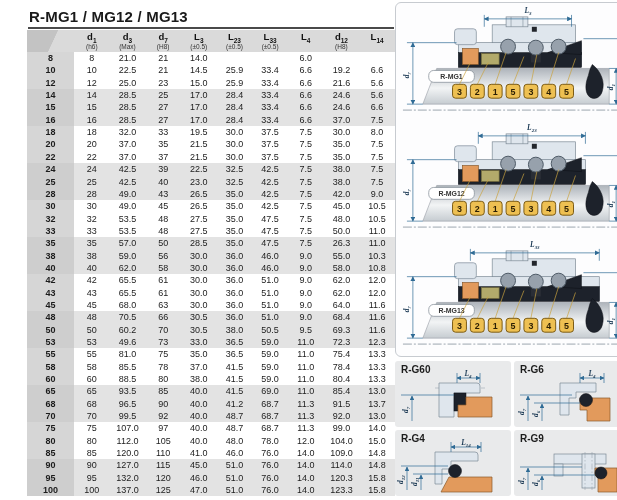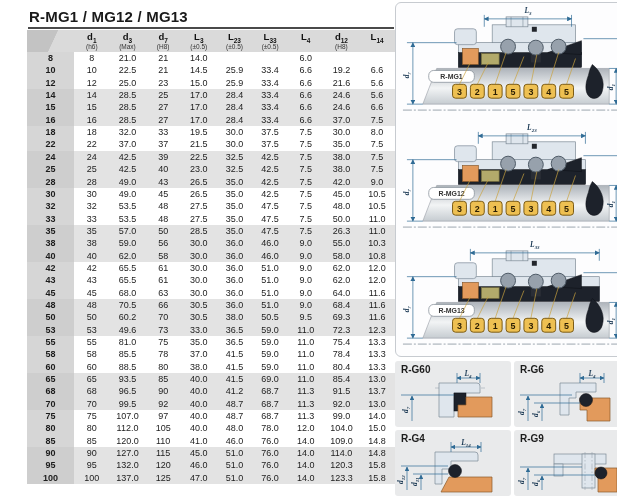--- a/index.html
+++ b/index.html
@@ -166,20 +166,32 @@
             <td>32.0</td>
             <td>33</td>
             <td>19.5</td>
             <td>30.0</td>
             <td>37.5</td>
             <td>7.5</td>
             <td>30.0</td>
             <td>8.0</td>
           </tr>
           <tr>
+            <td class="lab">20</td>
+            <td>20</td>
+            <td>37.0</td>
+            <td>35</td>
+            <td>21.5</td>
+            <td>30.0</td>
+            <td>37.5</td>
+            <td>7.5</td>
+            <td>35.0</td>
+            <td>7.5</td>
+          </tr>
+          <tr>
             <td class="lab">22</td>
             <td>22</td>
             <td>37.0</td>
             <td>37</td>
             <td>21.5</td>
             <td>30.0</td>
             <td>37.5</td>
             <td>7.5</td>
             <td>35.0</td>
             <td>7.5</td>

